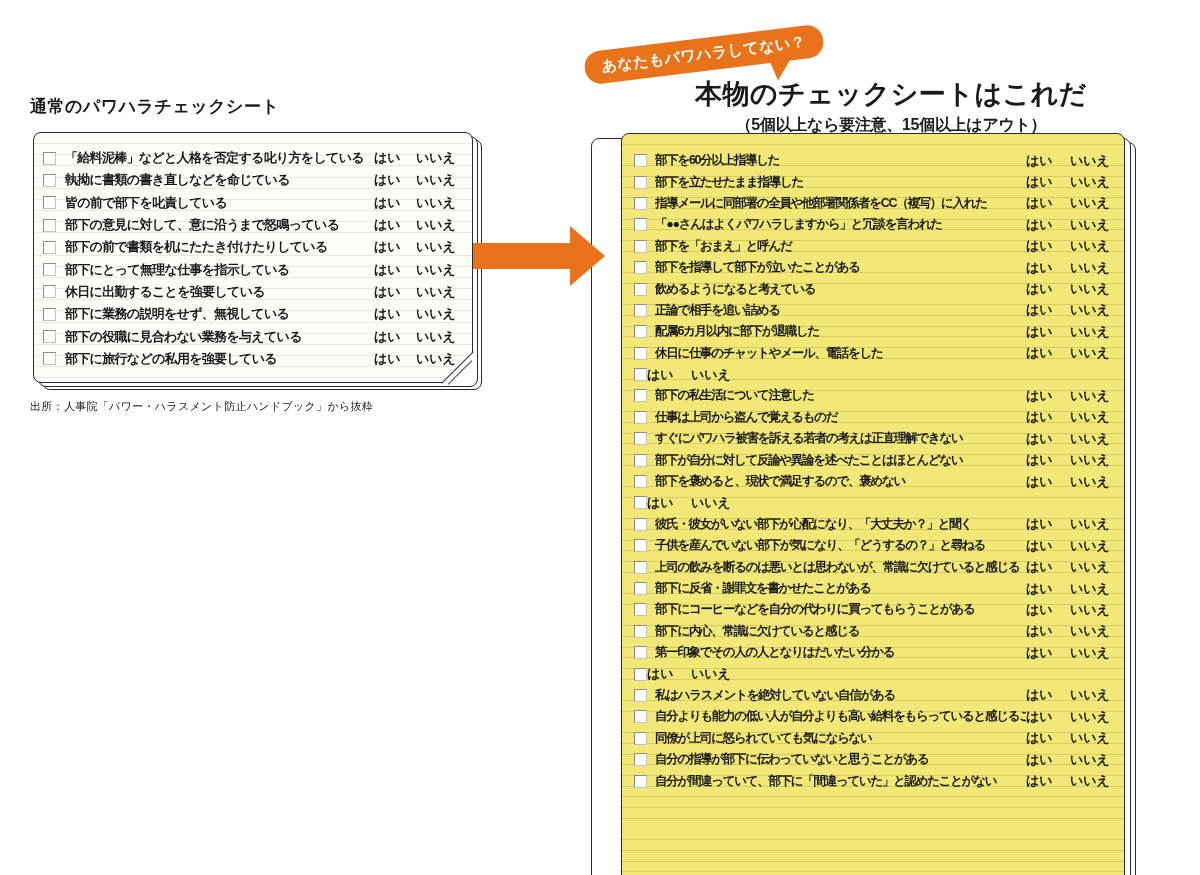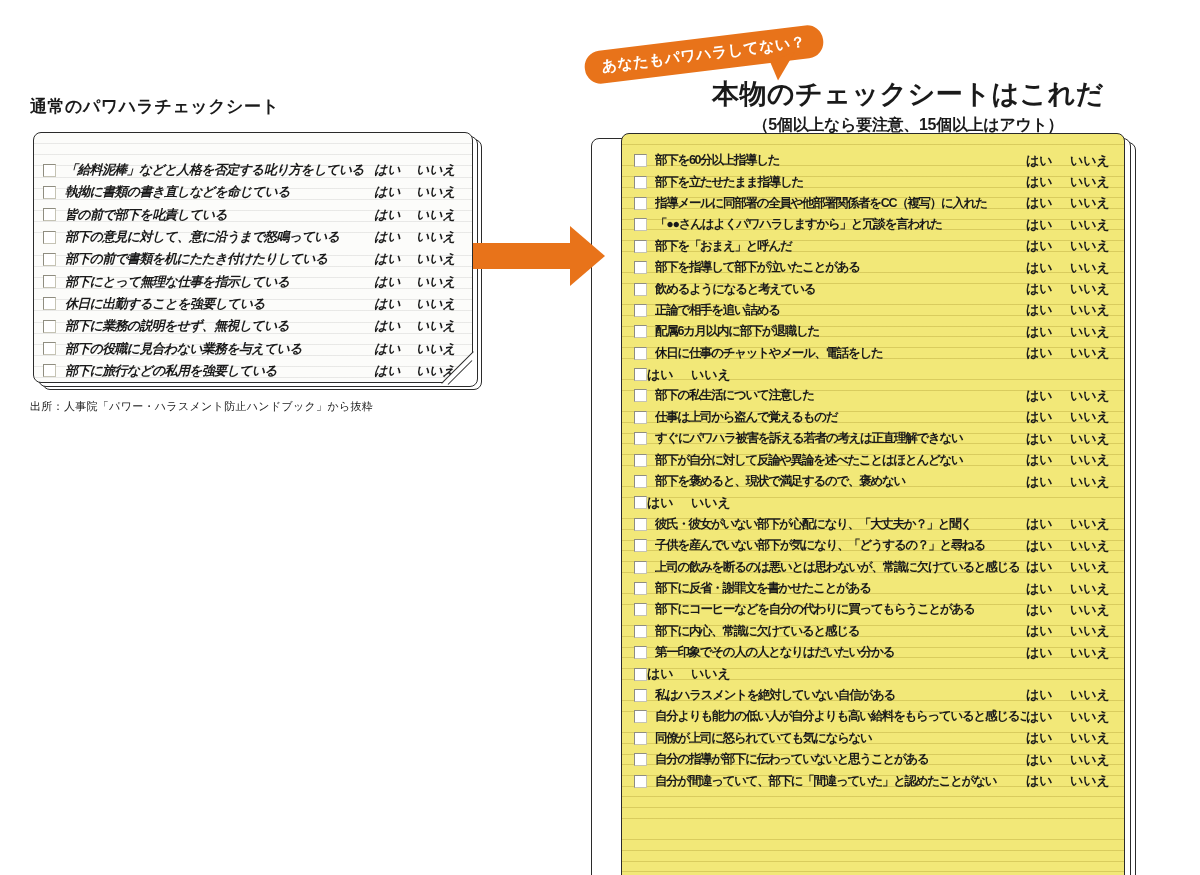--- a/index.html
+++ b/index.html
@@ -34,22 +34,21 @@
   .sheet{
     position:relative;width:100%;height:100%;
     border:1.6px solid var(--border);
     border-radius:8px;border-bottom-right-radius:0;
   }
   .paper-white{
     background:
       repeating-linear-gradient(to bottom,
         rgba(0,0,0,0) 0 10.2px, rgba(60,60,60,0.10) 10.2px 11.15px),
       var(--paper-white);
-    padding-top:26px;
-    font-style:italic;
+    padding-top:14px;
   }
   .paper-yellow{
     background:
       repeating-linear-gradient(to bottom,
         rgba(0,0,0,0) 0 9.8px, rgba(176,158,52,0.38) 9.8px 10.7px),
       var(--paper-yellow);
     padding-top:16px;
   }
   
   .row{
@@ -111,21 +110,21 @@
     padding:7px 17px;border-radius:16px;
     transform:rotate(-7deg);
   }
   .bubble-tail{
     position:absolute;right:26px;bottom:-15px;width:0;height:0;
     border-top:20px solid var(--accent);
     border-right:27px solid transparent;
     transform:rotate(-16deg);
   }
   .right-header{
-    position:absolute;left:708px;top:76px;width:400px;
+    position:absolute;left:691px;top:76px;width:400px;
     text-align:center;z-index:3;
   }
   .right-title{
     font-size:27px;font-weight:bold;letter-spacing:0.5px;
   }
   .right-subtitle{
     font-size:16px;font-weight:bold;margin-top:3px;letter-spacing:-0.3px;
   }
   
   .right-stack{left:585px;top:133px;width:540px;height:831px;padding-left:36px;}

